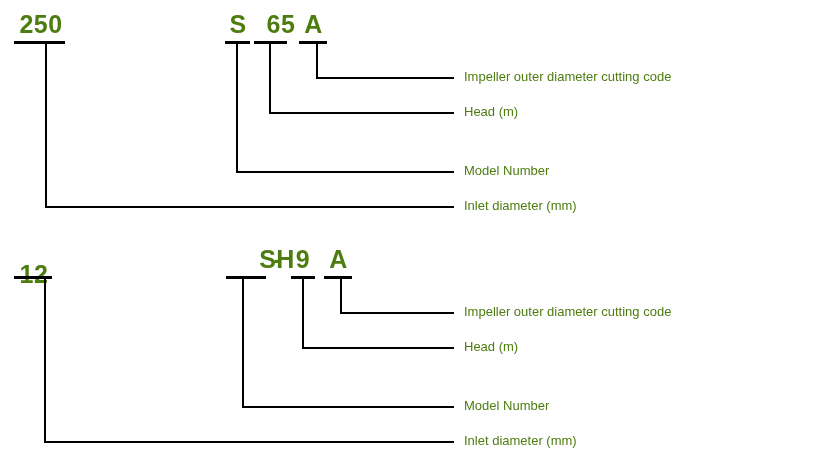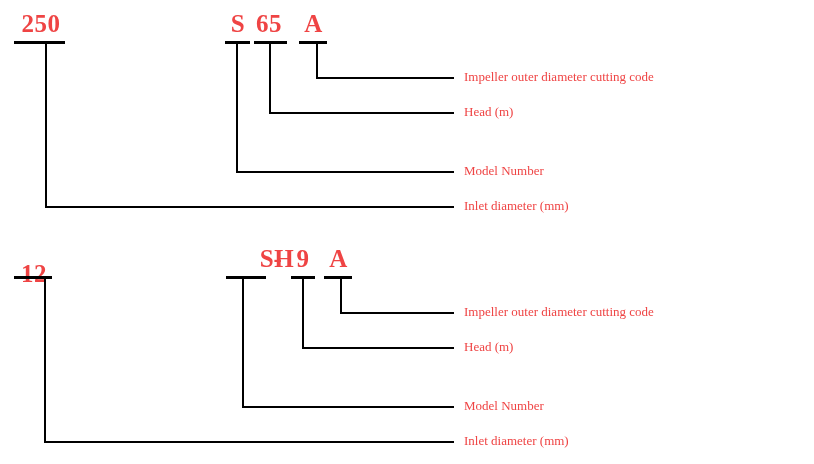--- a/index.html
+++ b/index.html
@@ -1,22 +1,22 @@
 <!DOCTYPE html>
 <html><head>
 <meta charset="utf-8">
 <style>
   html, body { margin: 0; padding: 0; background: #ffffff; }
   .diagram {
     position: relative;
     width: 778px;
     height: 464px;
     background: #ffffff;
-    font-family: Liberation Serif, serif;
-    color: #ef4444;
+    font-family: Liberation Sans, sans-serif;
+    color: #4d7c0f;
     overflow: hidden;
   }
   .token {
     position: absolute;
     font-weight: bold;
     font-size: 25px;
     line-height: 28px;
     text-align: center;
     letter-spacing: 0.5px;
   }
@@ -48,21 +48,21 @@
 <div class="diagram">
 
   <div>
 
     <div class="token" style="left:16px; top:10px; width:50px;">250</div>
     <div class="tunder" style="left:14px; top:41px; width:51px;"></div>
 
     <div class="token" style="left:226px; top:10px; width:24px;">S</div>
     <div class="tunder" style="left:225px; top:41px; width:25px;"></div>
 
-    <div class="token" style="left:253px; top:10px; width:32px;">65</div>
+    <div class="token" style="left:265px; top:10px; width:32px;">65</div>
     <div class="tunder" style="left:254px; top:41px; width:33px;"></div>
 
     <div class="token" style="left:300px; top:10px; width:27px;">A</div>
     <div class="tunder" style="left:299px; top:41px; width:28px;"></div>
 
     <div class="vline" style="left:316px; top:43px; height:34px;"></div>
     <div class="hline" style="left:316px; top:77px; width:138px;"></div>
     <div class="lbl" style="left:464px; top:66px;">Impeller outer diameter cutting code</div>
 
     <div class="vline" style="left:269px; top:43px; height:69px;"></div>

